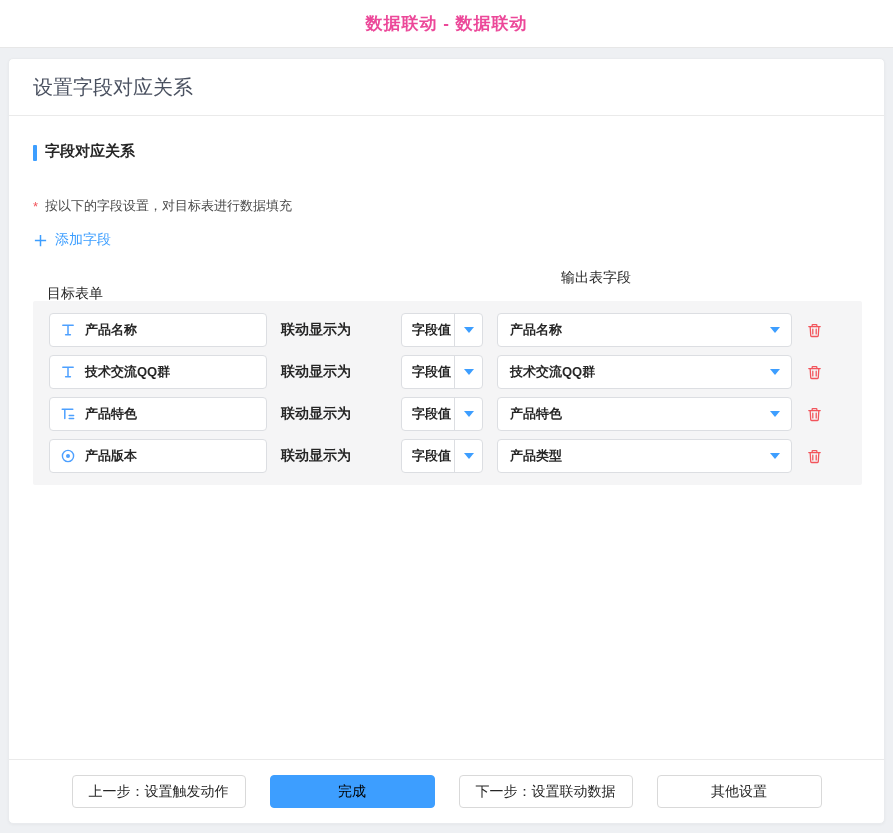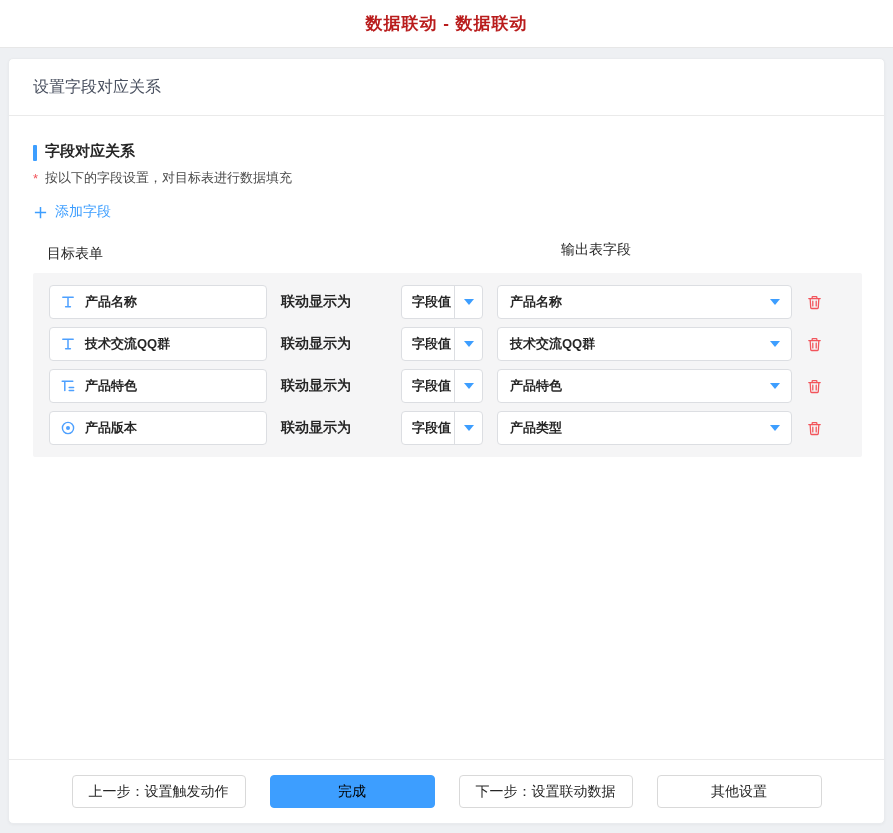--- a/index.html
+++ b/index.html
@@ -8,44 +8,44 @@
     background:#eef0f3;
     font-family:"Liberation Sans","DejaVu Sans",sans-serif;
     color:#262626;
     overflow:hidden;
   }
   
   .topbar {
     height:48px; background:#fff; border-bottom:1px solid #e7e7e7;
     display:flex; align-items:center; justify-content:center;
   }
-  .topbar-title { font-size:17px; font-weight:700; color:#b91c1c; letter-spacing:1px; }
+  .topbar-title { font-size:17px; font-weight:700; color:#ec4899; letter-spacing:1px; }
   
   .card {
     margin:10px 8px 0 8px; height:766px; background:#fff;
     border:1px solid #e9ebee; border-radius:5px;
     box-shadow:0 1px 3px rgba(0,0,0,.04);
     display:flex; flex-direction:column; overflow:hidden;
   }
   .card-header {
     height:57px; flex:none; display:flex; align-items:center;
     padding:16px 24px; border-bottom:1px solid #eaeaea;
-    font-size:16px; color:#4a5160;
+    font-size:20px; color:#4a5160;
   }
   .card-body { flex:1; padding:26px 24px 0 24px; overflow:hidden; }
   
-  .section-title { display:flex; align-items:flex-end; margin-bottom:8px; }
+  .section-title { display:flex; align-items:flex-end; margin-bottom:36px; }
   .blue-bar { width:4px; height:16px; background:#3d9eff; margin-right:8px; border-radius:1px; }
   .section-title-text { font-size:15px; font-weight:700; color:#262626; }
   .note { display:flex; align-items:center; font-size:13px; color:#4a4a4a; margin-bottom:16px; }
   .required-mark { color:#f2545b; margin-right:7px; font-size:13px; }
   .add-link { display:inline-flex; align-items:center; color:#3d9eff; font-size:14px; cursor:pointer; margin-bottom:20px; }
   .add-link svg { margin-right:7px; }
   .col-headers { position:relative; height:20px; font-size:14px; color:#262626; margin-bottom:12px; }
-  .col-target { position:absolute; left:14px; top:4px; }
+  .col-target { position:absolute; left:14px; top:16px; }
   .col-output { position:absolute; left:528px; top:0; }
   
   .rows-panel { background:#f5f5f6; border-radius:2px; padding:12px 8px; width:829px;font-weight:bold; }
   .map-row { display:flex; align-items:center; height:34px; margin-bottom:8px; padding-left:8px; }
   .map-row:last-child { margin-bottom:0; }
   .field-box {
     width:218px; height:34px; background:#fff; border:1px solid #dcdee2; border-radius:4px;
     display:flex; align-items:center; padding:0 10px; font-size:13px; color:#262626;
   }
   .field-box .ficon { display:flex; align-items:center; margin-right:9px; flex:none; }

